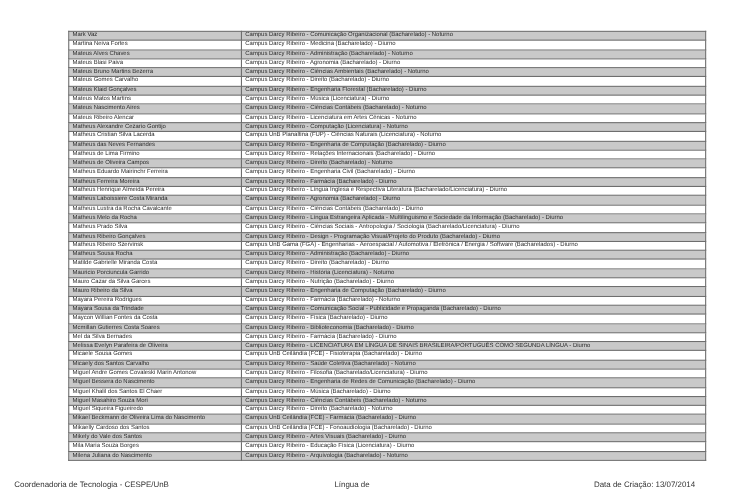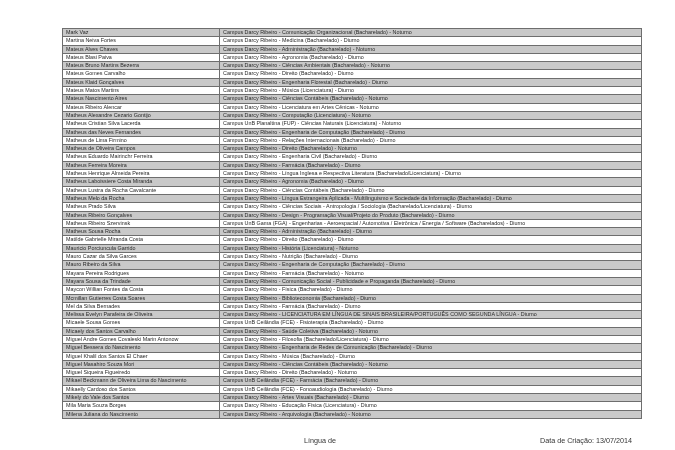--- a/index.html
+++ b/index.html
@@ -221,15 +221,16 @@
         </tr>
         <tr class="gray">
           <td class="name">Milena Juliana do Nascimento</td>
           <td class="course">Campus Darcy Ribeiro - Arquivologia (Bacharelado) - Noturno</td>
         </tr>
       </tbody>
   </table>
 </div>
 
 <div class="footer">
+  <span class="left">Coordenadoria de Tecnologia - CESPE/UnB</span>
   <span class="mid">Língua  de</span>
   <span class="right">Data de Criação: 13/07/2014</span>
 </div>
 
 </body></html>

